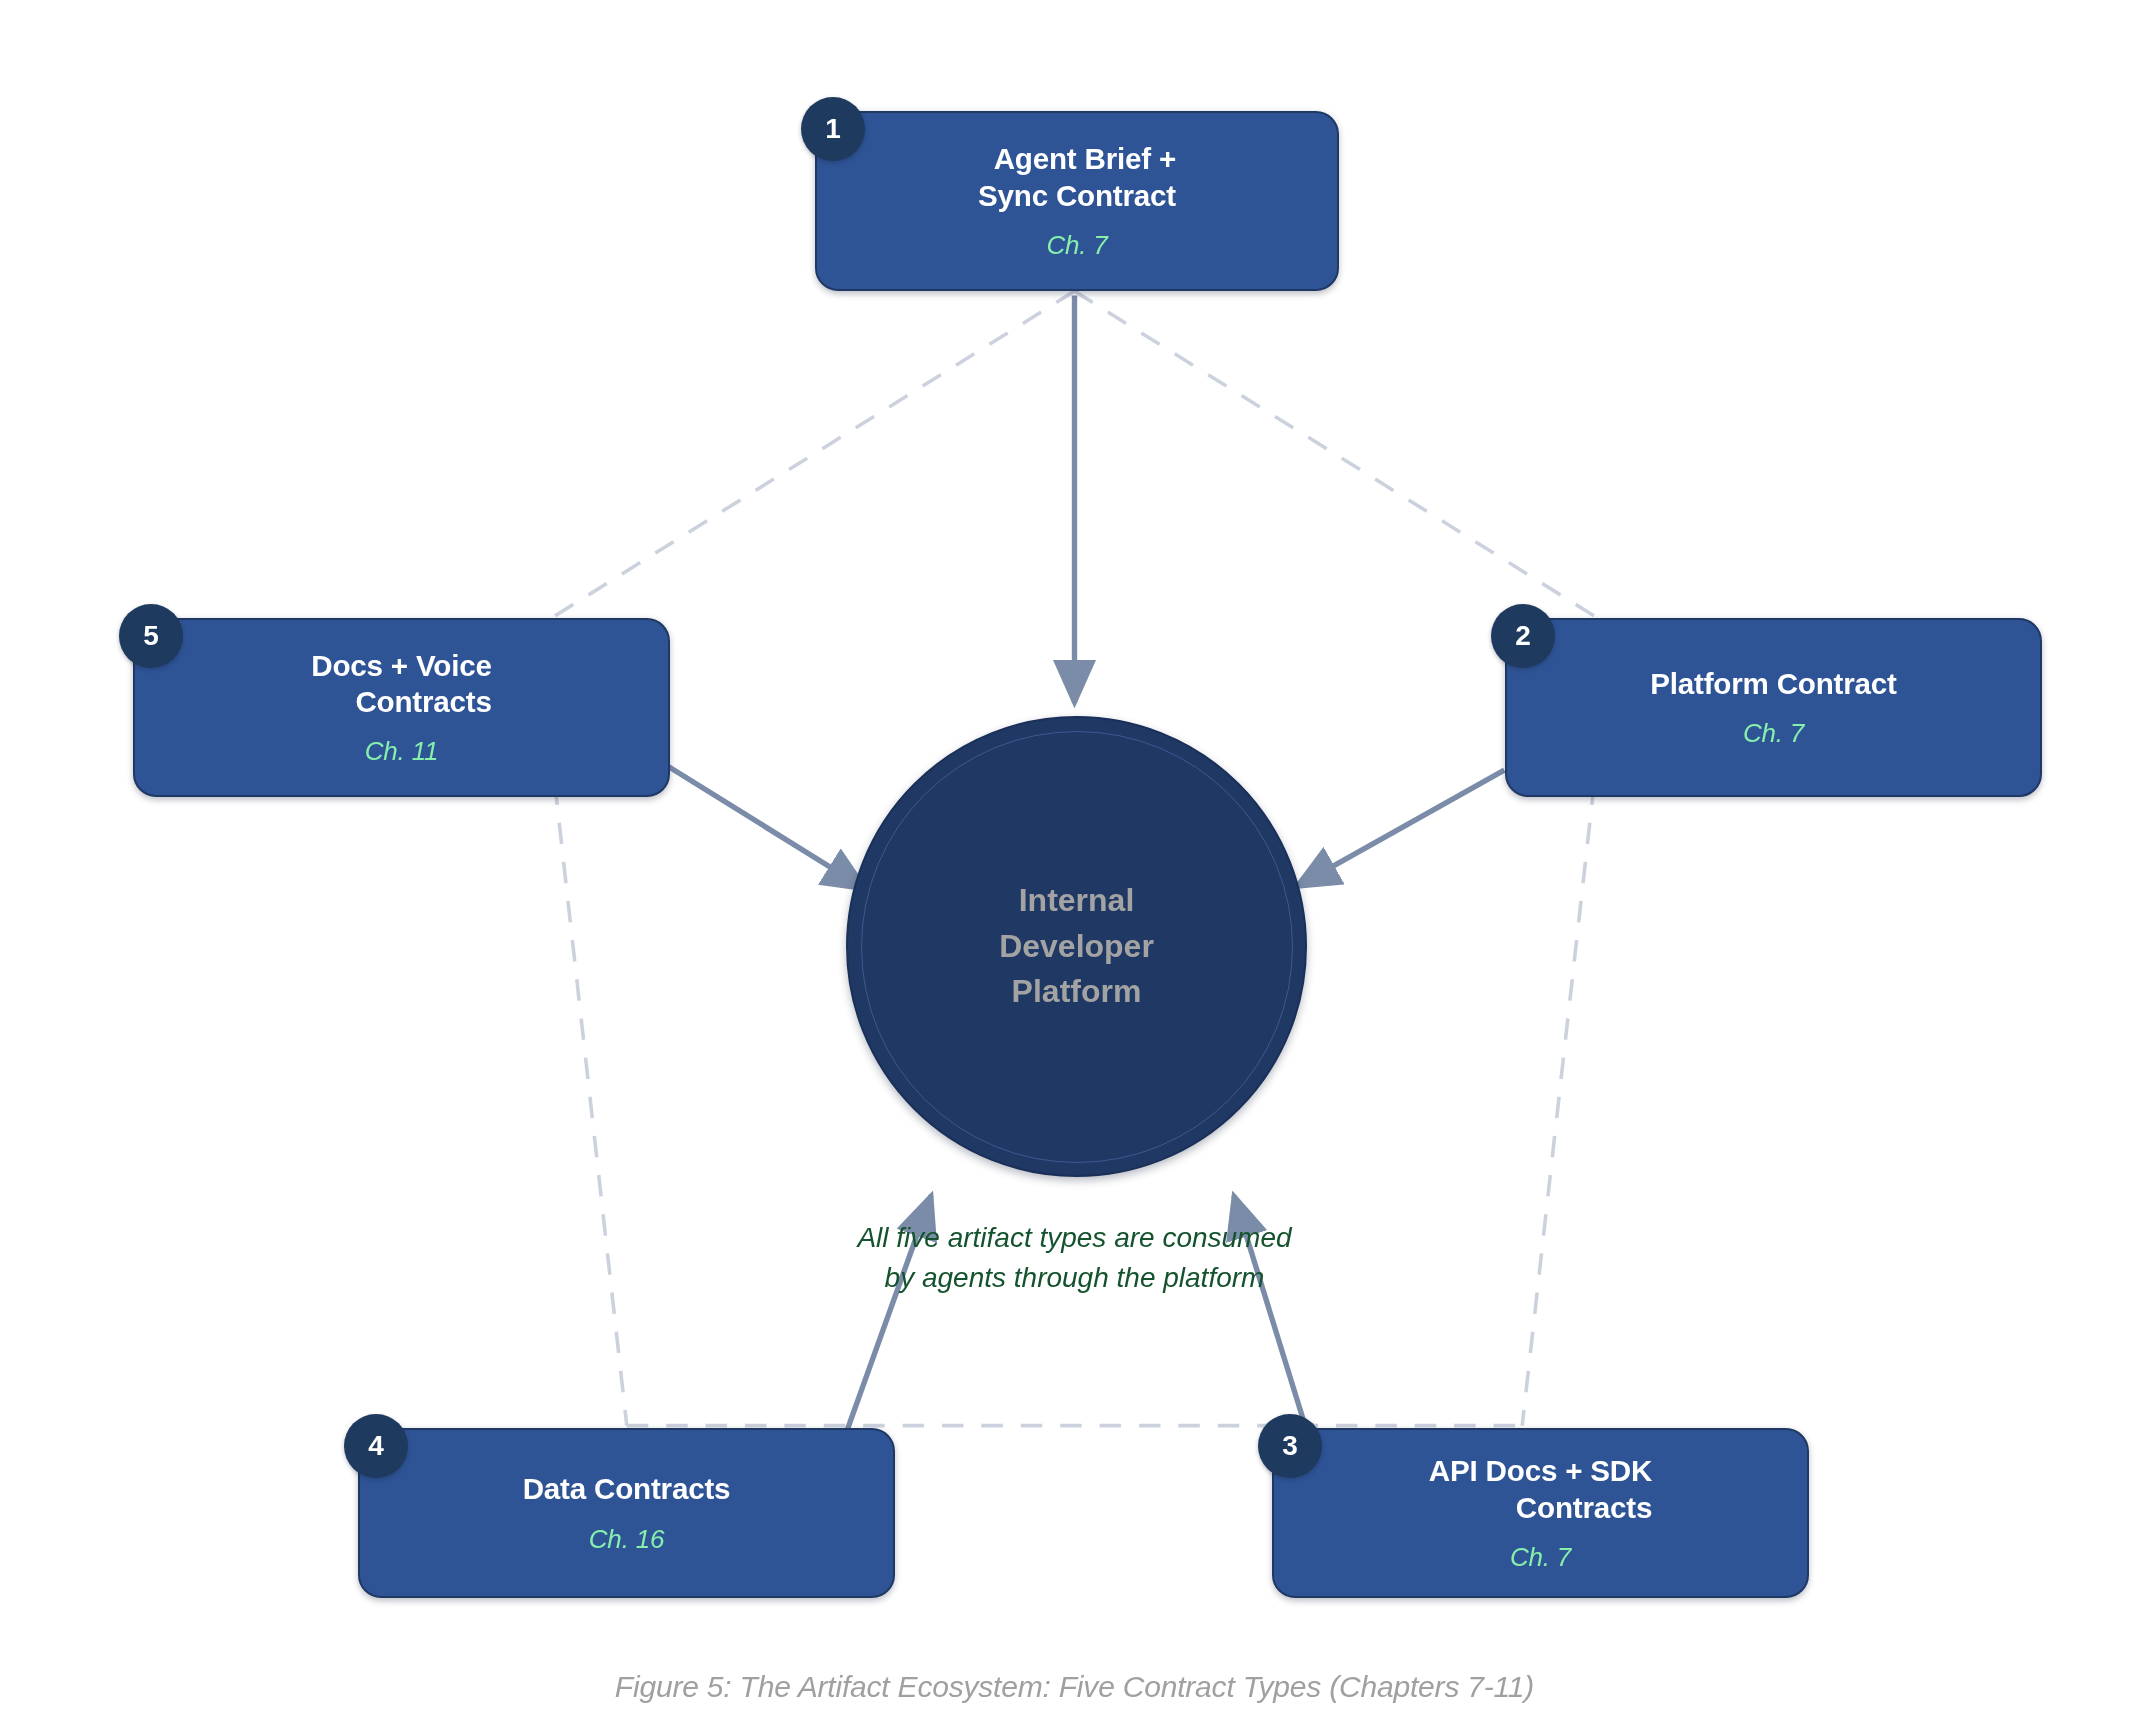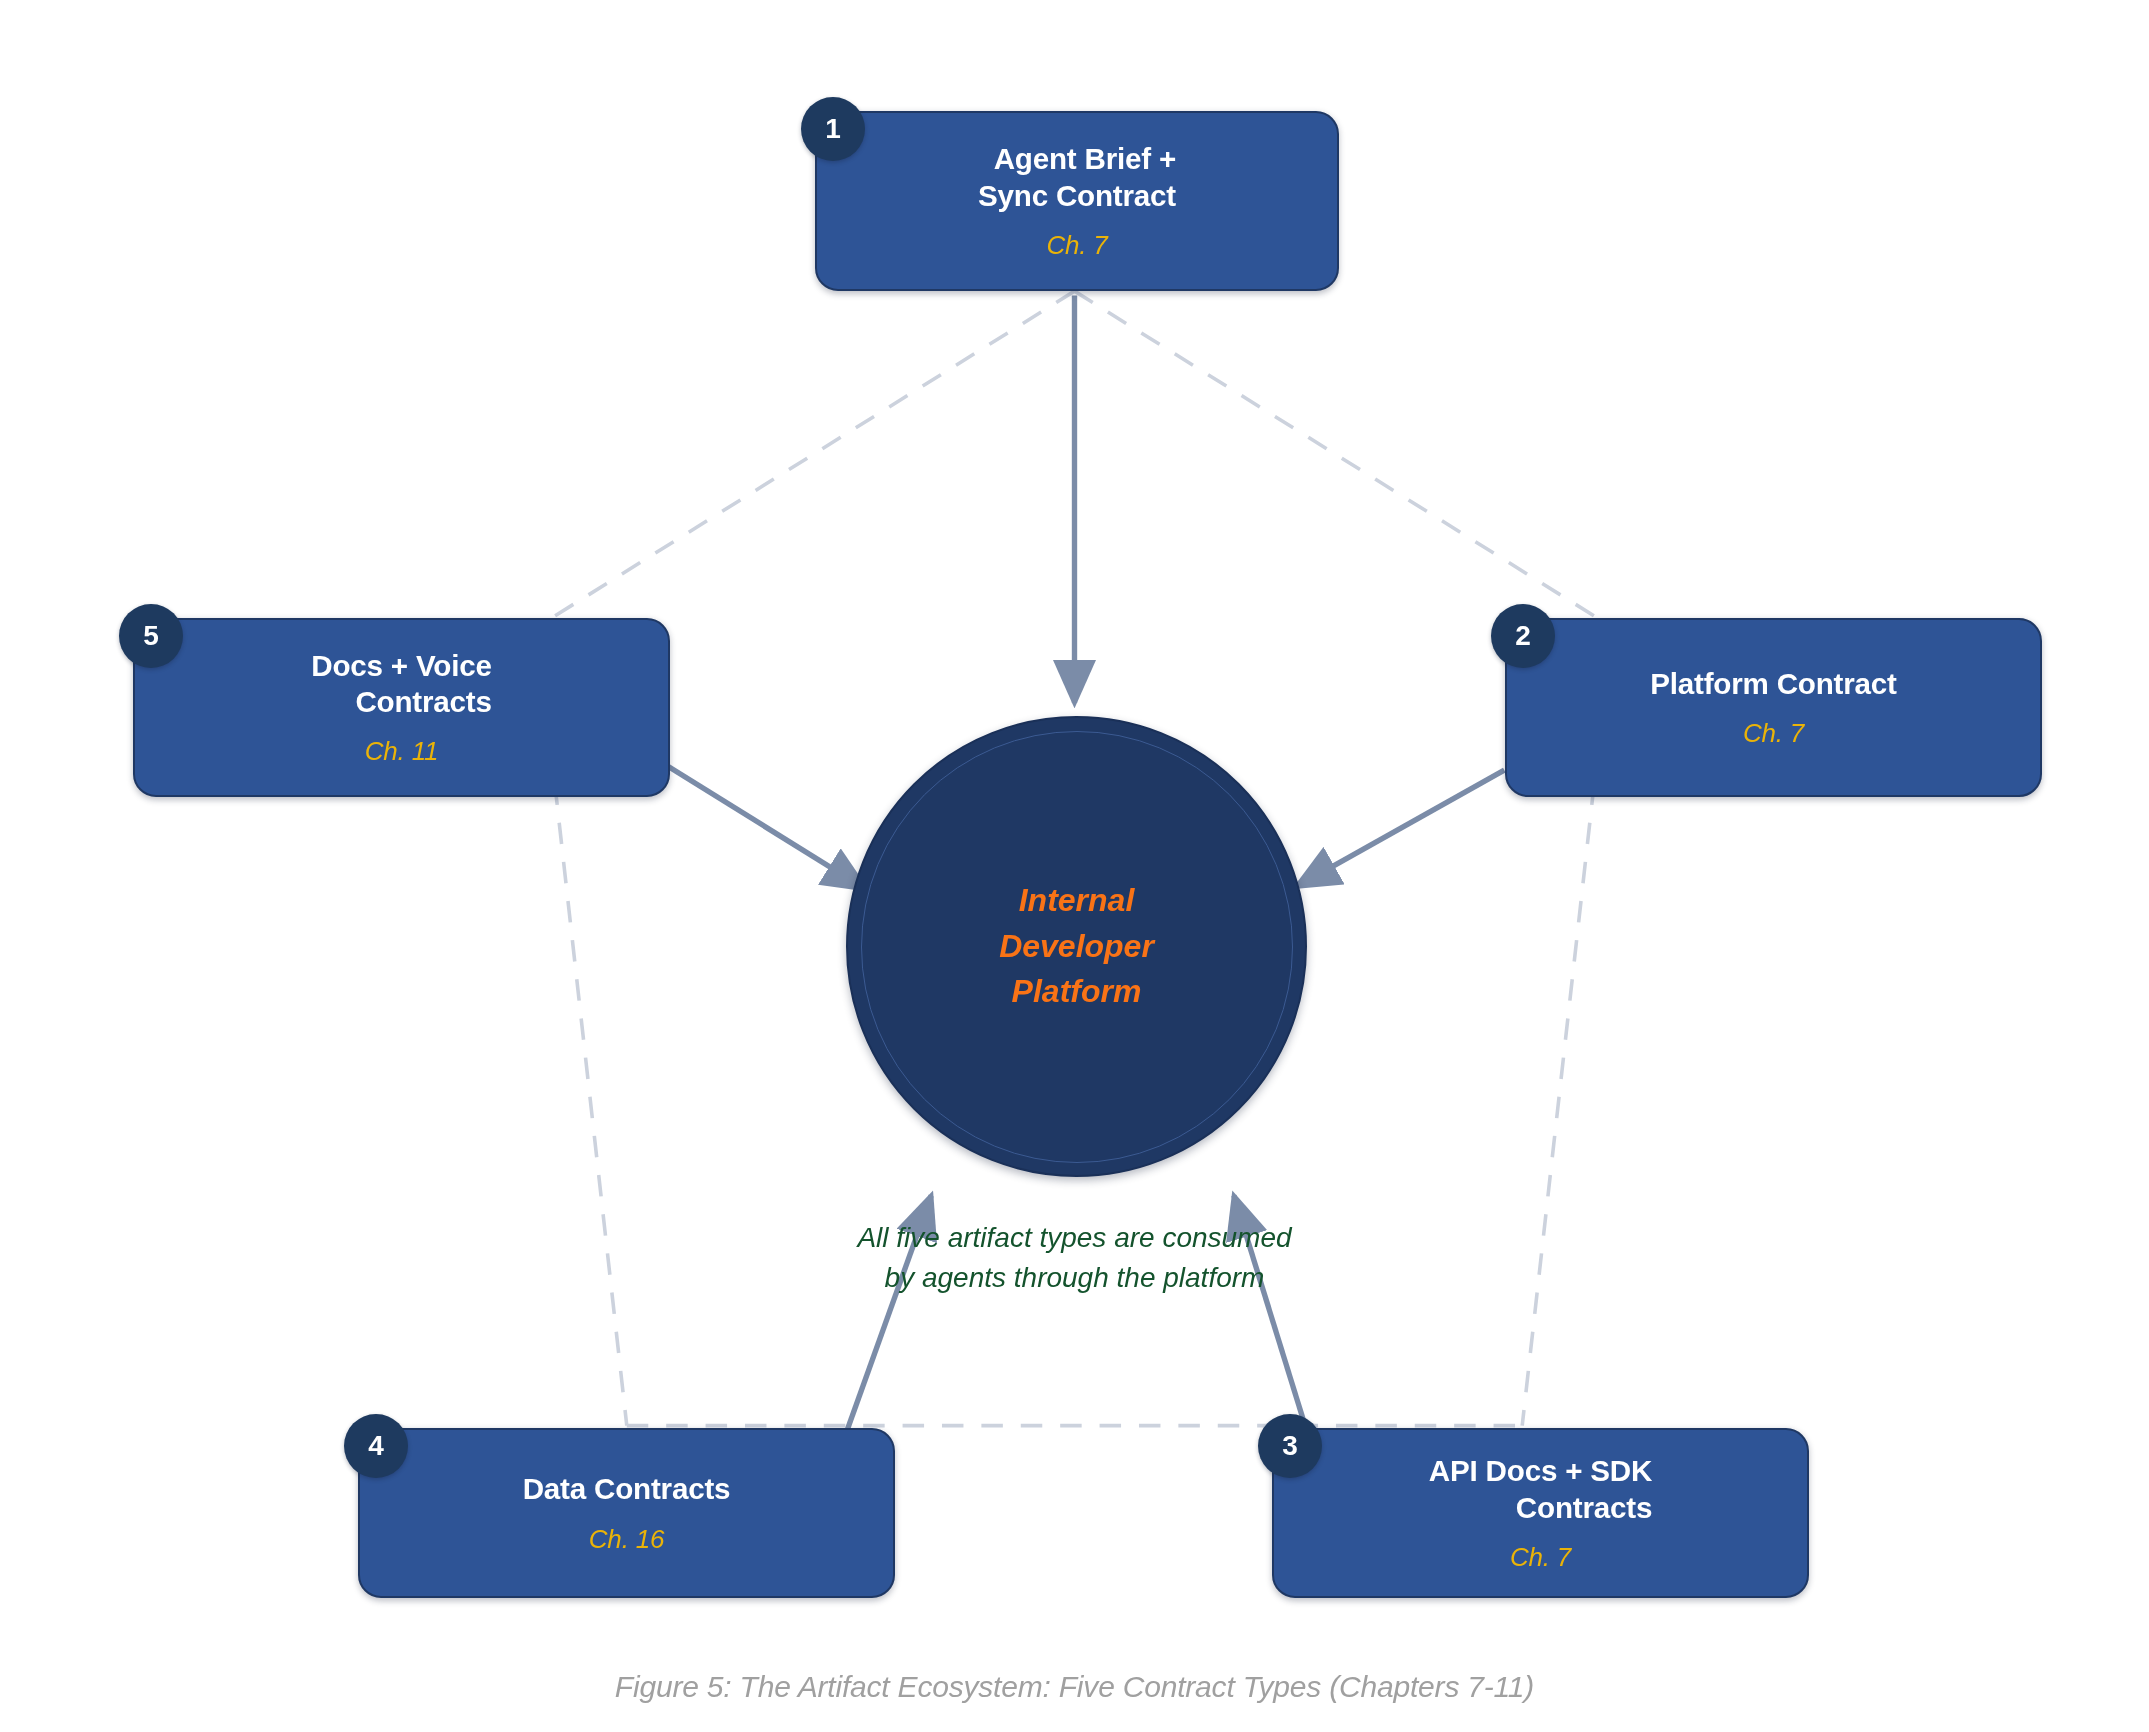--- a/index.html
+++ b/index.html
@@ -42,21 +42,21 @@
   .node-title {
     color: #ffffff;
     font-weight: bold;
     font-size: 29.6px;
     line-height: 1.22;
     text-align: right;
     white-space: pre-line;
     letter-spacing: -0.2px;
   }
   .node-chapter {
-    color: #eab308;
+    color: #86efac;
     font-style: italic;
     font-size: 26px;
     text-align: center;
     margin-top: 16px;
     letter-spacing: -0.2px;
   }
   .node-badge {
     position: absolute;
     width: 64px;
     height: 64px;
@@ -91,28 +91,27 @@
     left: 12.5px;
     top: 12.5px;
     right: 12.5px;
     bottom: 12.5px;
     border-radius: 50%;
     border: 1.8px solid #3b5a92;
     pointer-events: none;
   }
   .hub-label {
     position: relative;
-    color: #f97316;
+    color: #a3a3a3;
     font-weight: bold;
     font-size: 32px;
     line-height: 1.42;
     text-align: center;
     white-space: pre-line;
     z-index: 2;
-    font-style: italic;
   }
   #consumption-note {
     position: absolute;
     left: 770px;
     top: 1218px;
     width: 609px;
     text-align: center;
     color: #14532d;
     font-style: italic;
     font-size: 28px;

